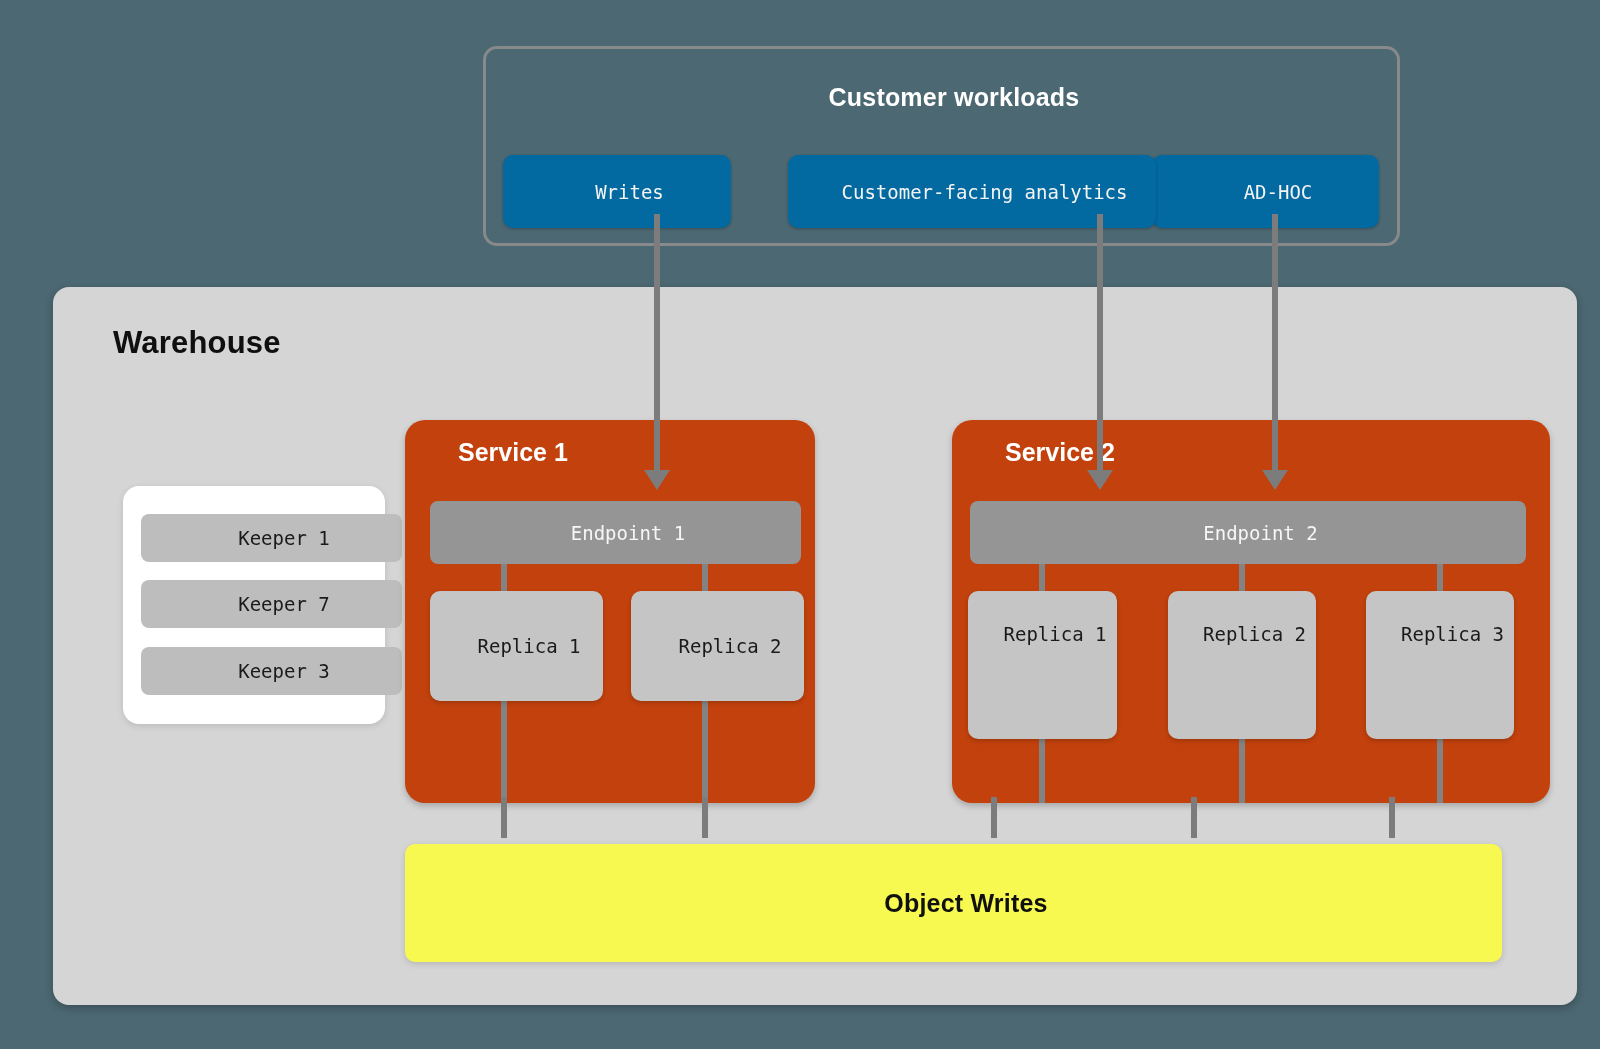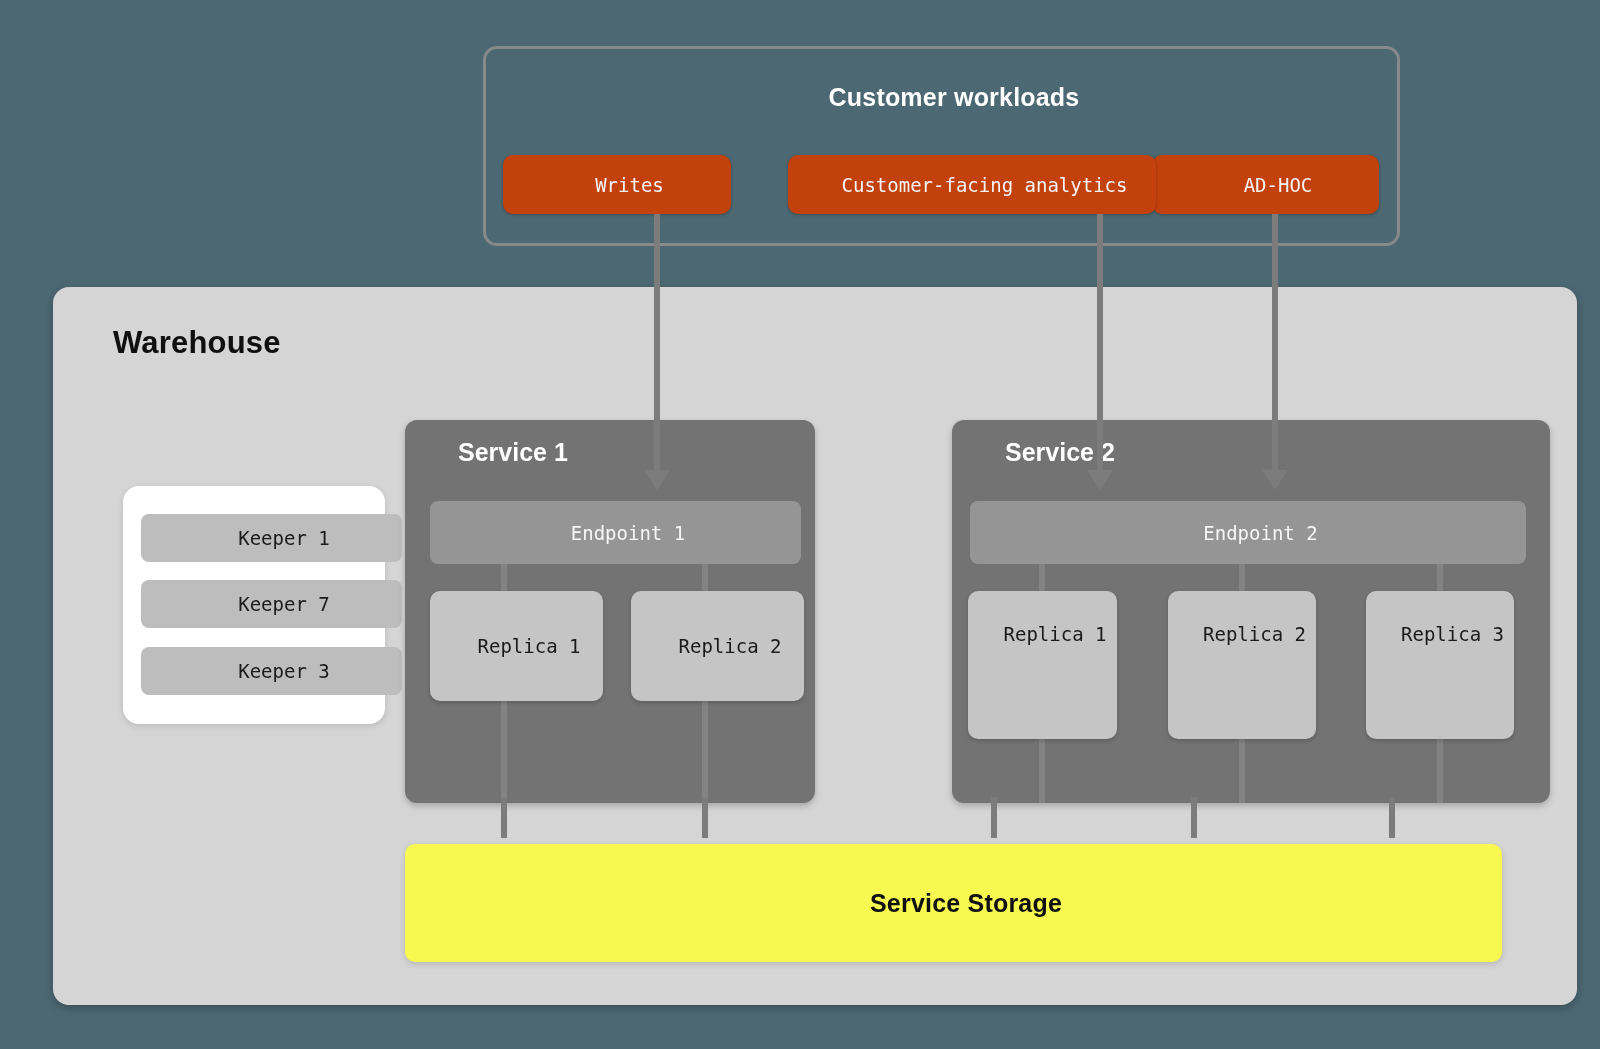--- a/index.html
+++ b/index.html
@@ -18,21 +18,21 @@
   .cw-title{
     left:0;right:0;top:34px;text-align:center;
     color:#ffffff;font-size:25px;font-weight:700;letter-spacing:.2px;
   }
   .pill{
     display:flex;align-items:center;justify-content:center;
     font-family:"DejaVu Sans Mono","Liberation Mono",monospace;
     border-radius:10px;
   }
   .cw-pill{
-    top:106px;height:59px;background:#c2410c;color:#f4f4f4;font-size:19px;
+    top:106px;height:73px;background:#0369a1;color:#f4f4f4;font-size:19px;
     box-shadow:0 1px 3px rgba(0,0,0,.25);
   }
   .cw-pill.p1{left:17px;width:203px;}
   .cw-pill.p2{left:302px;width:343px;}
   .cw-pill.p3{left:666px;width:202px;}
 
   
   .vline{position:absolute;width:6px;background:#7c7c7c;}
   .arrowhead{
     position:absolute;width:0;height:0;
@@ -55,21 +55,21 @@
   }
   .keeper-pill{
     left:18px;width:236px;height:48px;border-radius:8px;
     background:#bdbdbd;color:#1a1a1a;font-size:19px;
   }
   .keeper-pill.k1{top:28px;}
   .keeper-pill.k2{top:94px;}
   .keeper-pill.k3{top:161px;}
 
   .service{
-    background:#737373;border-radius:12px;
+    background:#c2410c;border-radius:20px;
     box-shadow:0 3px 6px rgba(0,0,0,.22);
   }
   .service.s1{left:352px;top:133px;width:385px;height:383px;}
   .service.s2{left:851px;top:133px;width:573px;height:383px;margin-left:48px;}
   .svc-title{left:28px;top:18px;color:#ffffff;font-size:25px;font-weight:700;}
   .endpoint{
     top:81px;height:63px;background:#959595;color:#f6f6f6;font-size:19px;border-radius:8px;
   }
   .endpoint.e1{left:25px;width:346px;}
   .endpoint.e2{left:18px;width:531px;}
@@ -121,21 +121,21 @@
       <div class="abs svc-title">Service 2</div>
       <div class="vline svc-conn" style="left:87px;"></div>
       <div class="vline svc-conn" style="left:287px;"></div>
       <div class="vline svc-conn" style="left:485px;"></div>
       <div class="abs pill endpoint e2">Endpoint 2</div>
       <div class="abs pill replica r1">Replica 1</div>
       <div class="abs pill replica r2">Replica 2</div>
       <div class="abs pill replica r3">Replica 3</div>
     </div>
 
-    <div class="abs object-storage">Service Storage</div>
+    <div class="abs object-storage">Object Writes</div>
   </div>
 
   <div class="vline" style="left:501px;top:797px;height:41px;"></div>
   <div class="vline" style="left:702px;top:797px;height:41px;"></div>
   <div class="vline" style="left:991px;top:797px;height:41px;"></div>
   <div class="vline" style="left:1191px;top:797px;height:41px;"></div>
   <div class="vline" style="left:1389px;top:797px;height:41px;"></div>
 
   <div class="abs cw-box">
     <div class="abs cw-title">Customer workloads</div>

